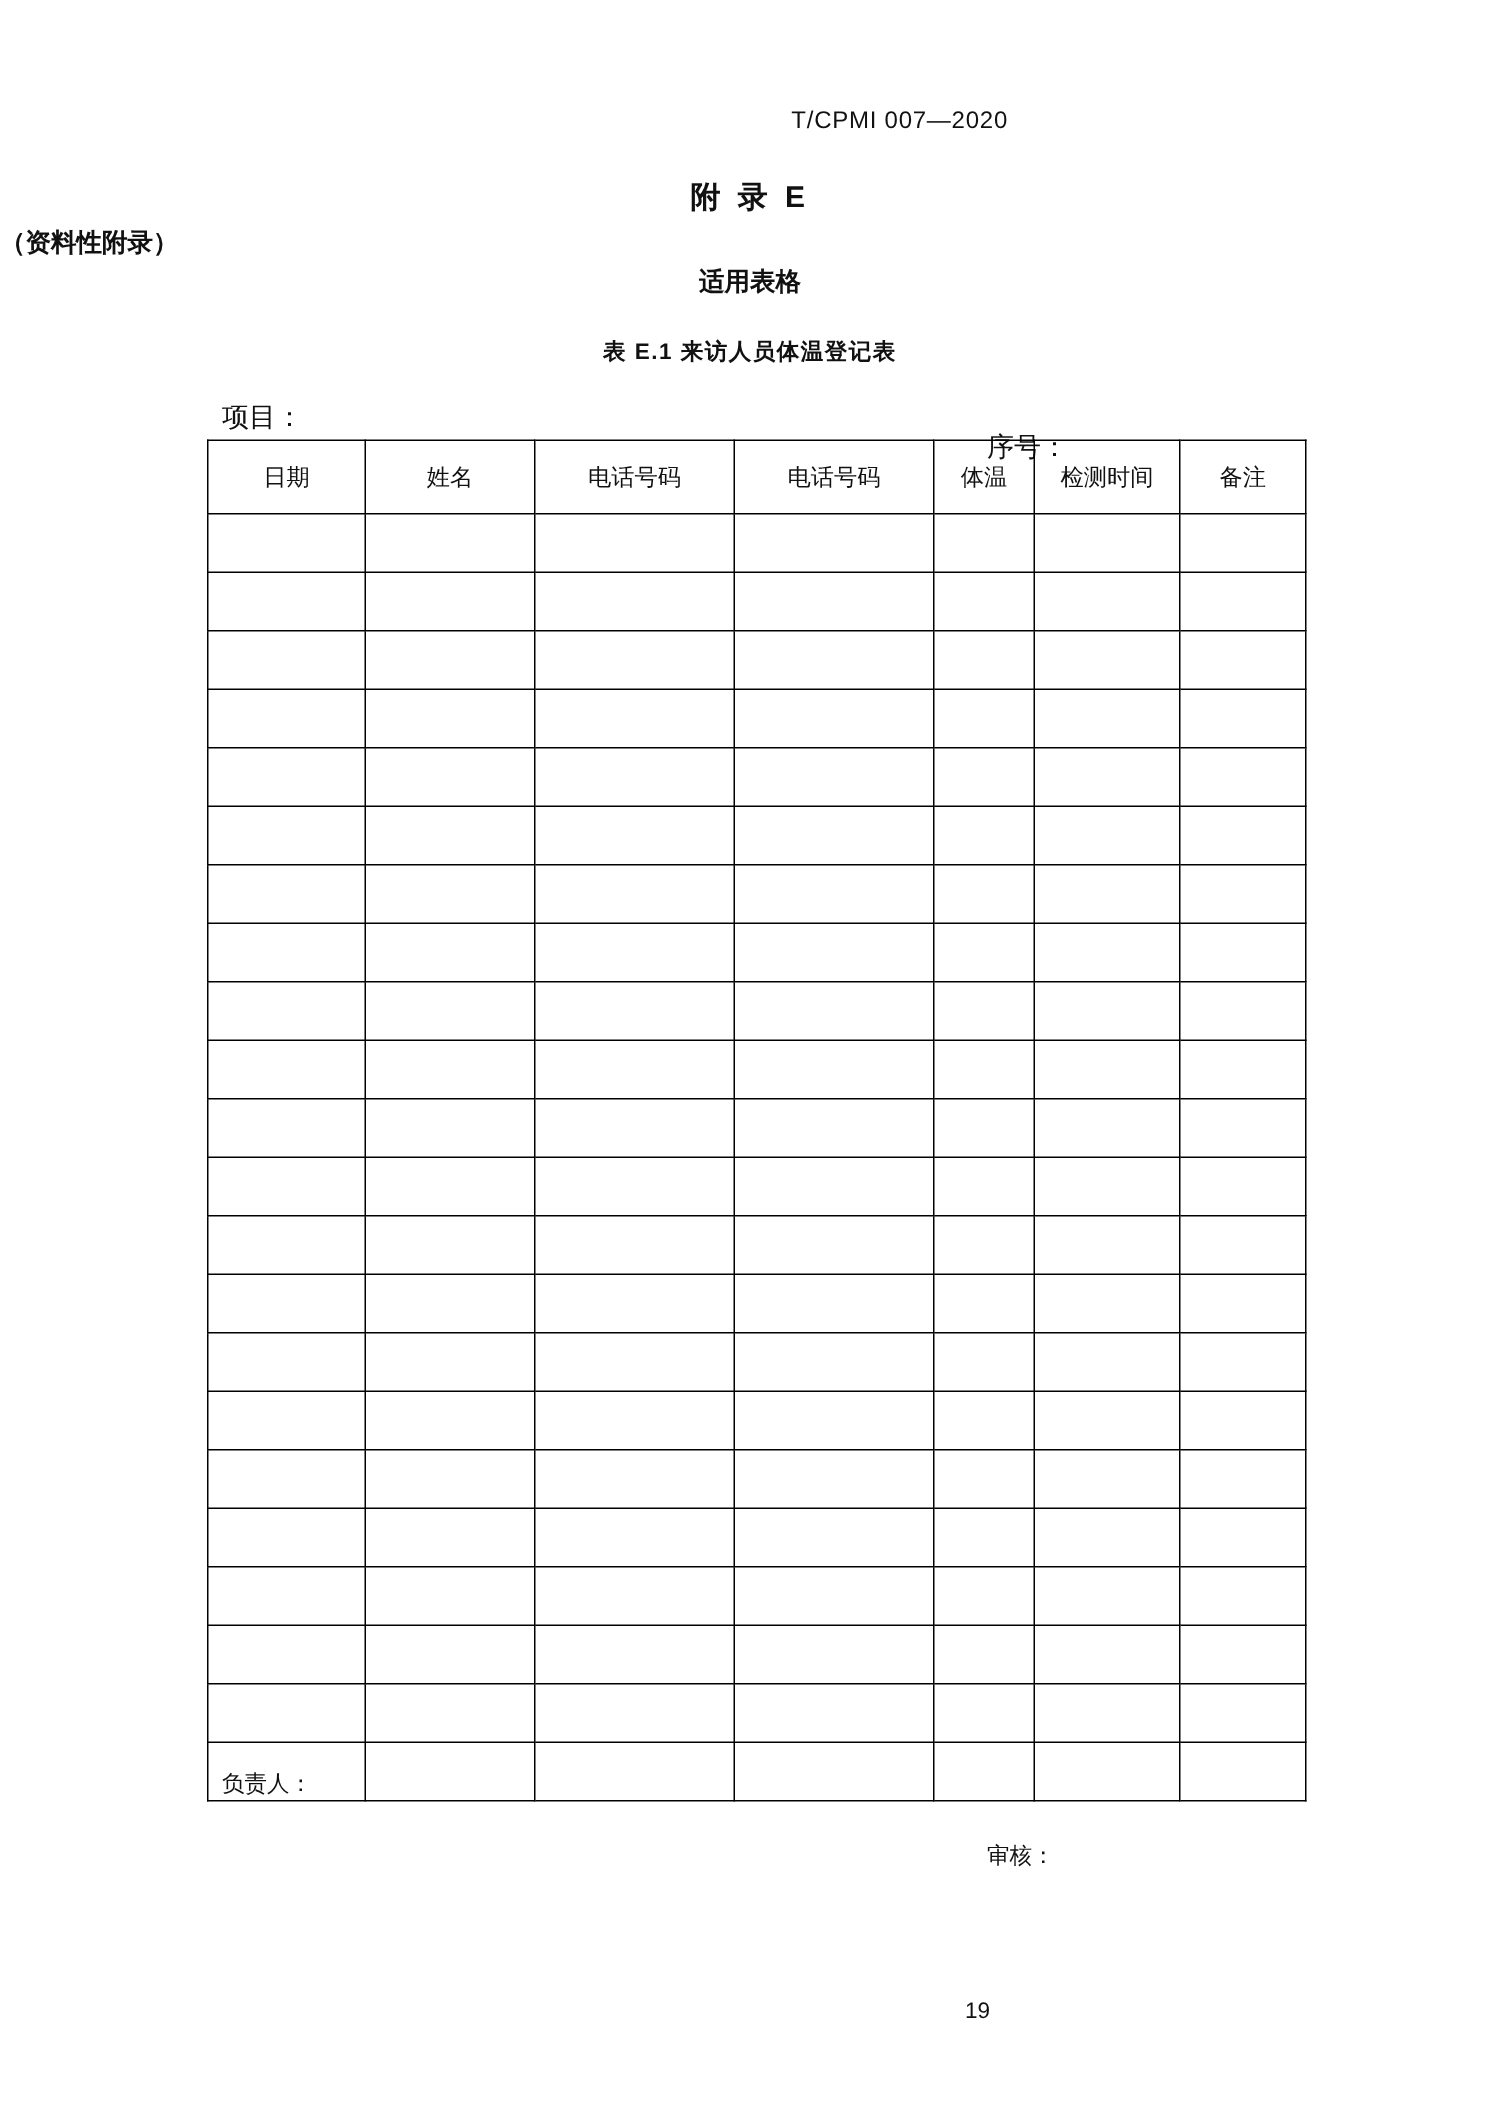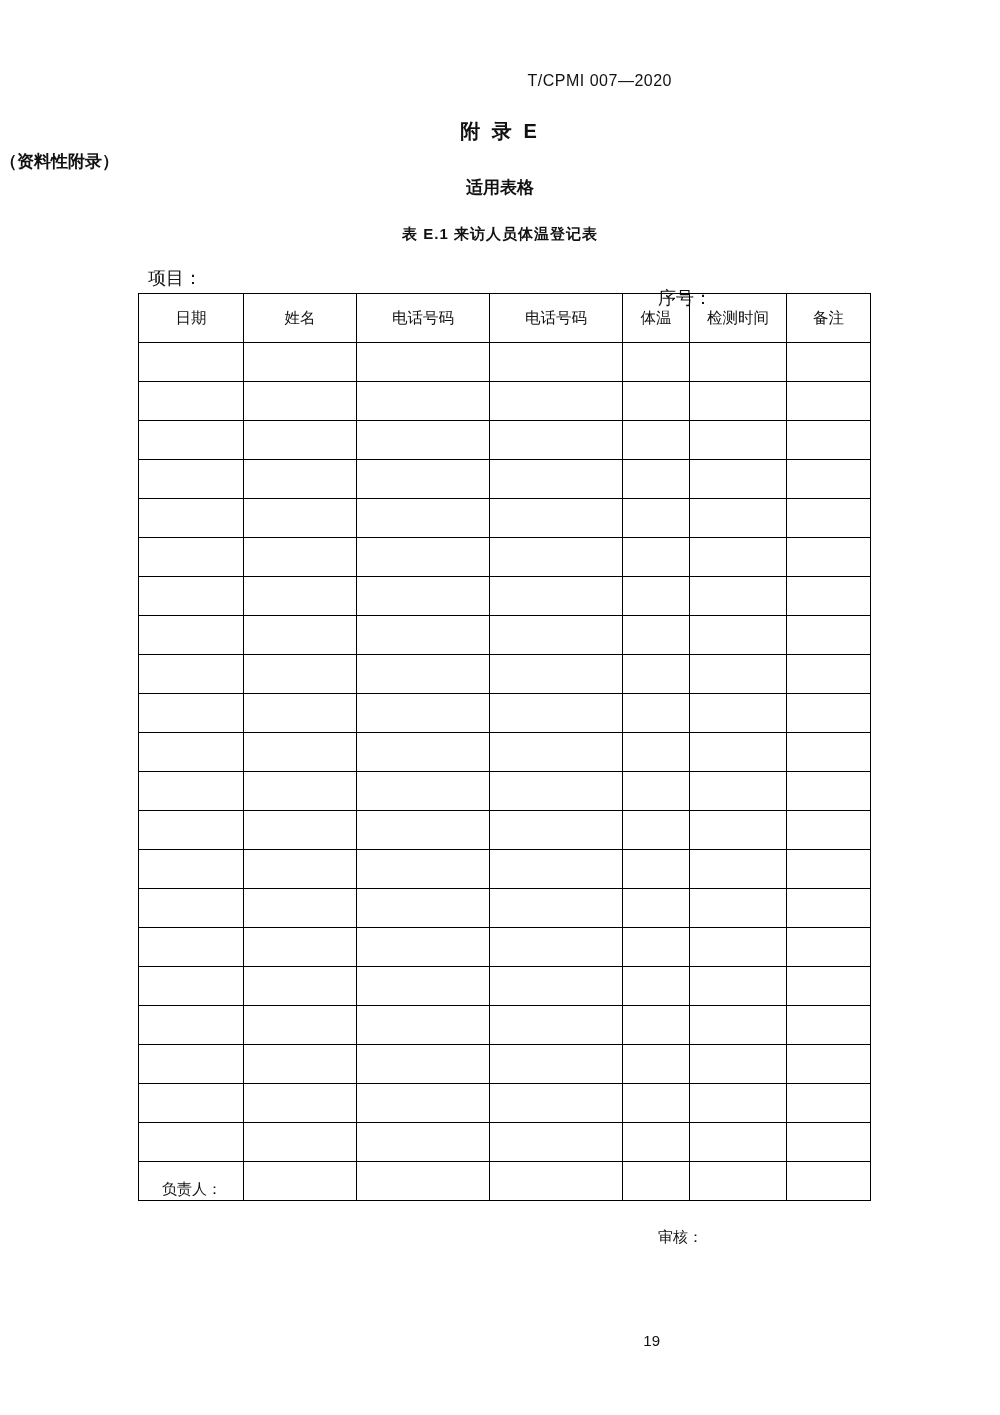--- a/index.html
+++ b/index.html
@@ -143,21 +143,21 @@
     top: 1180px;
     left: 138px;
     width: 725px;
     height: 22px;
     font-family: "Liberation Sans", sans-serif;
     font-size: 15px;
     color: #111;
   }
   .foot-left {
     position: absolute;
-    left: 24px;
+    left: 10px;
     top: 0;
   }
   .foot-right {
     position: absolute;
     left: 520px;
     top: 0;
     margin-top: 48px;
   }
 
   .page-number {

